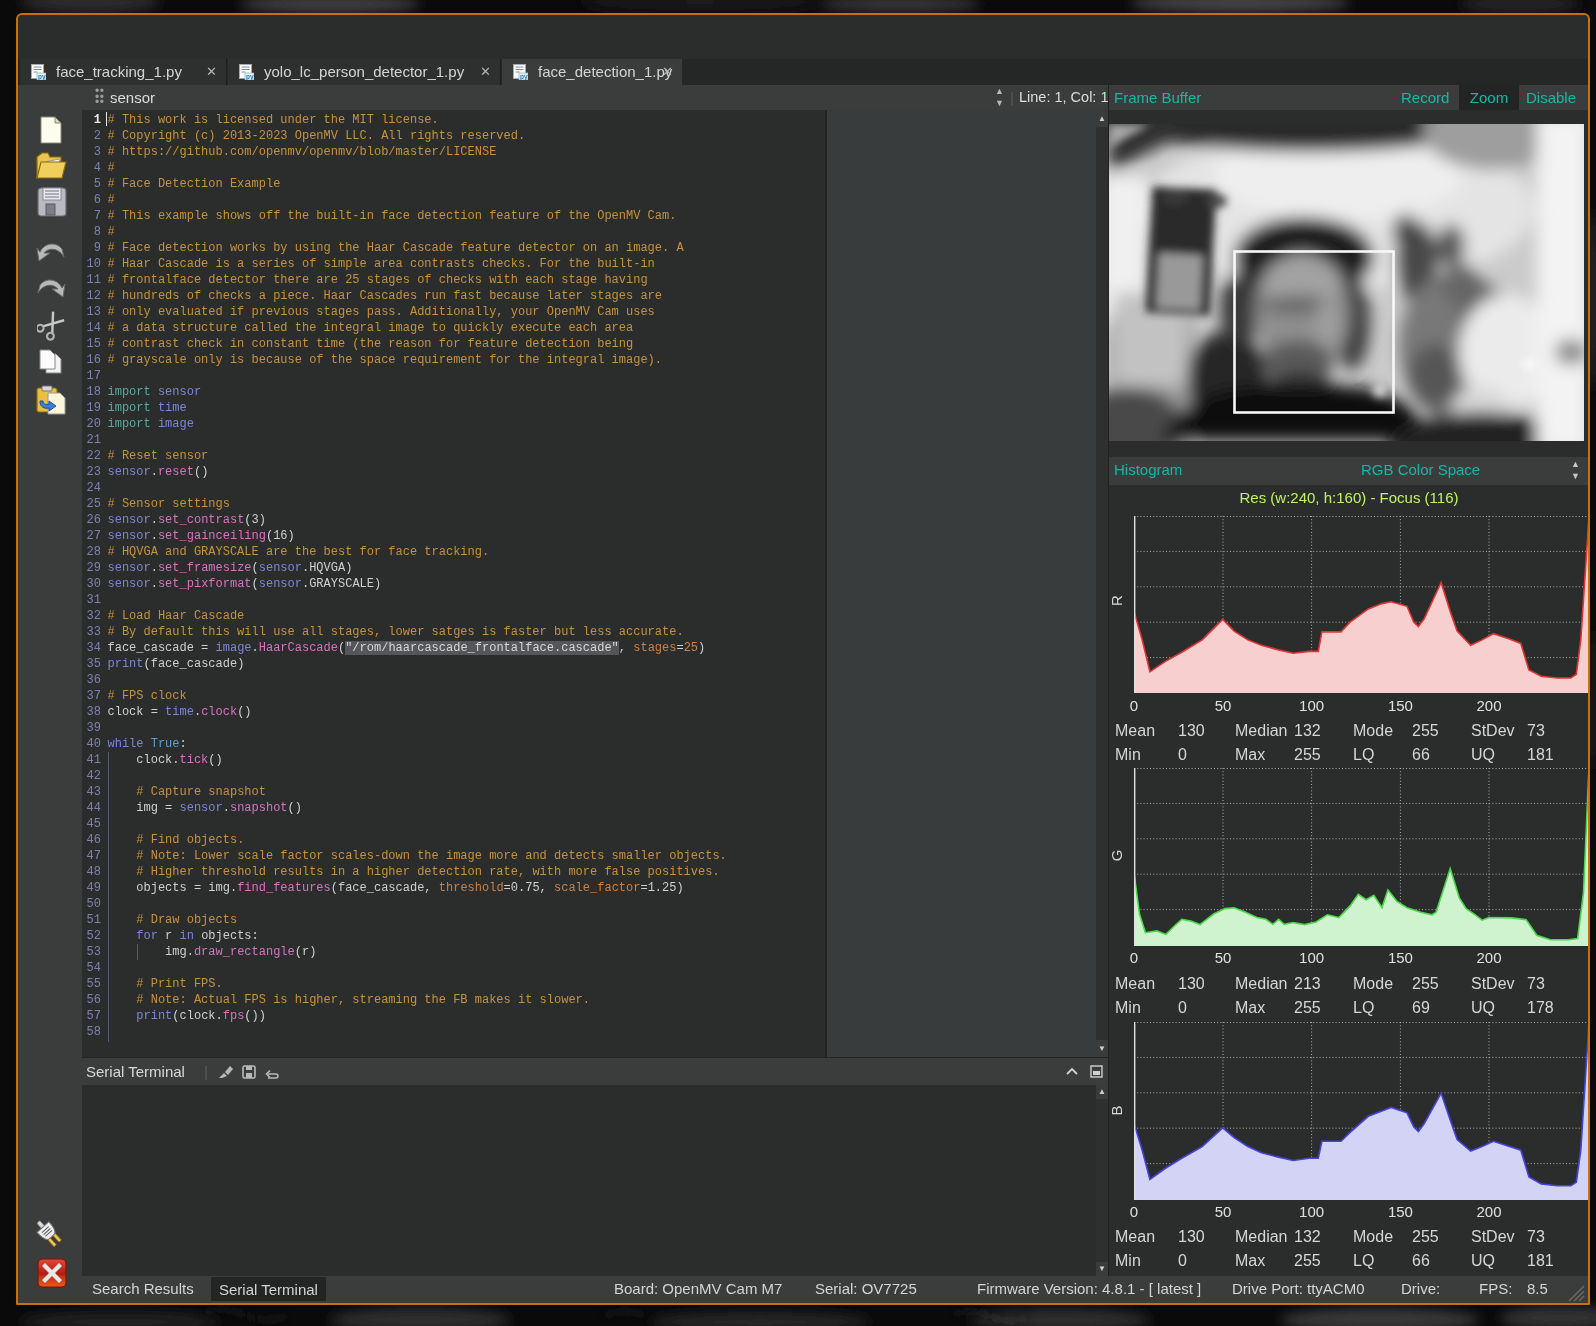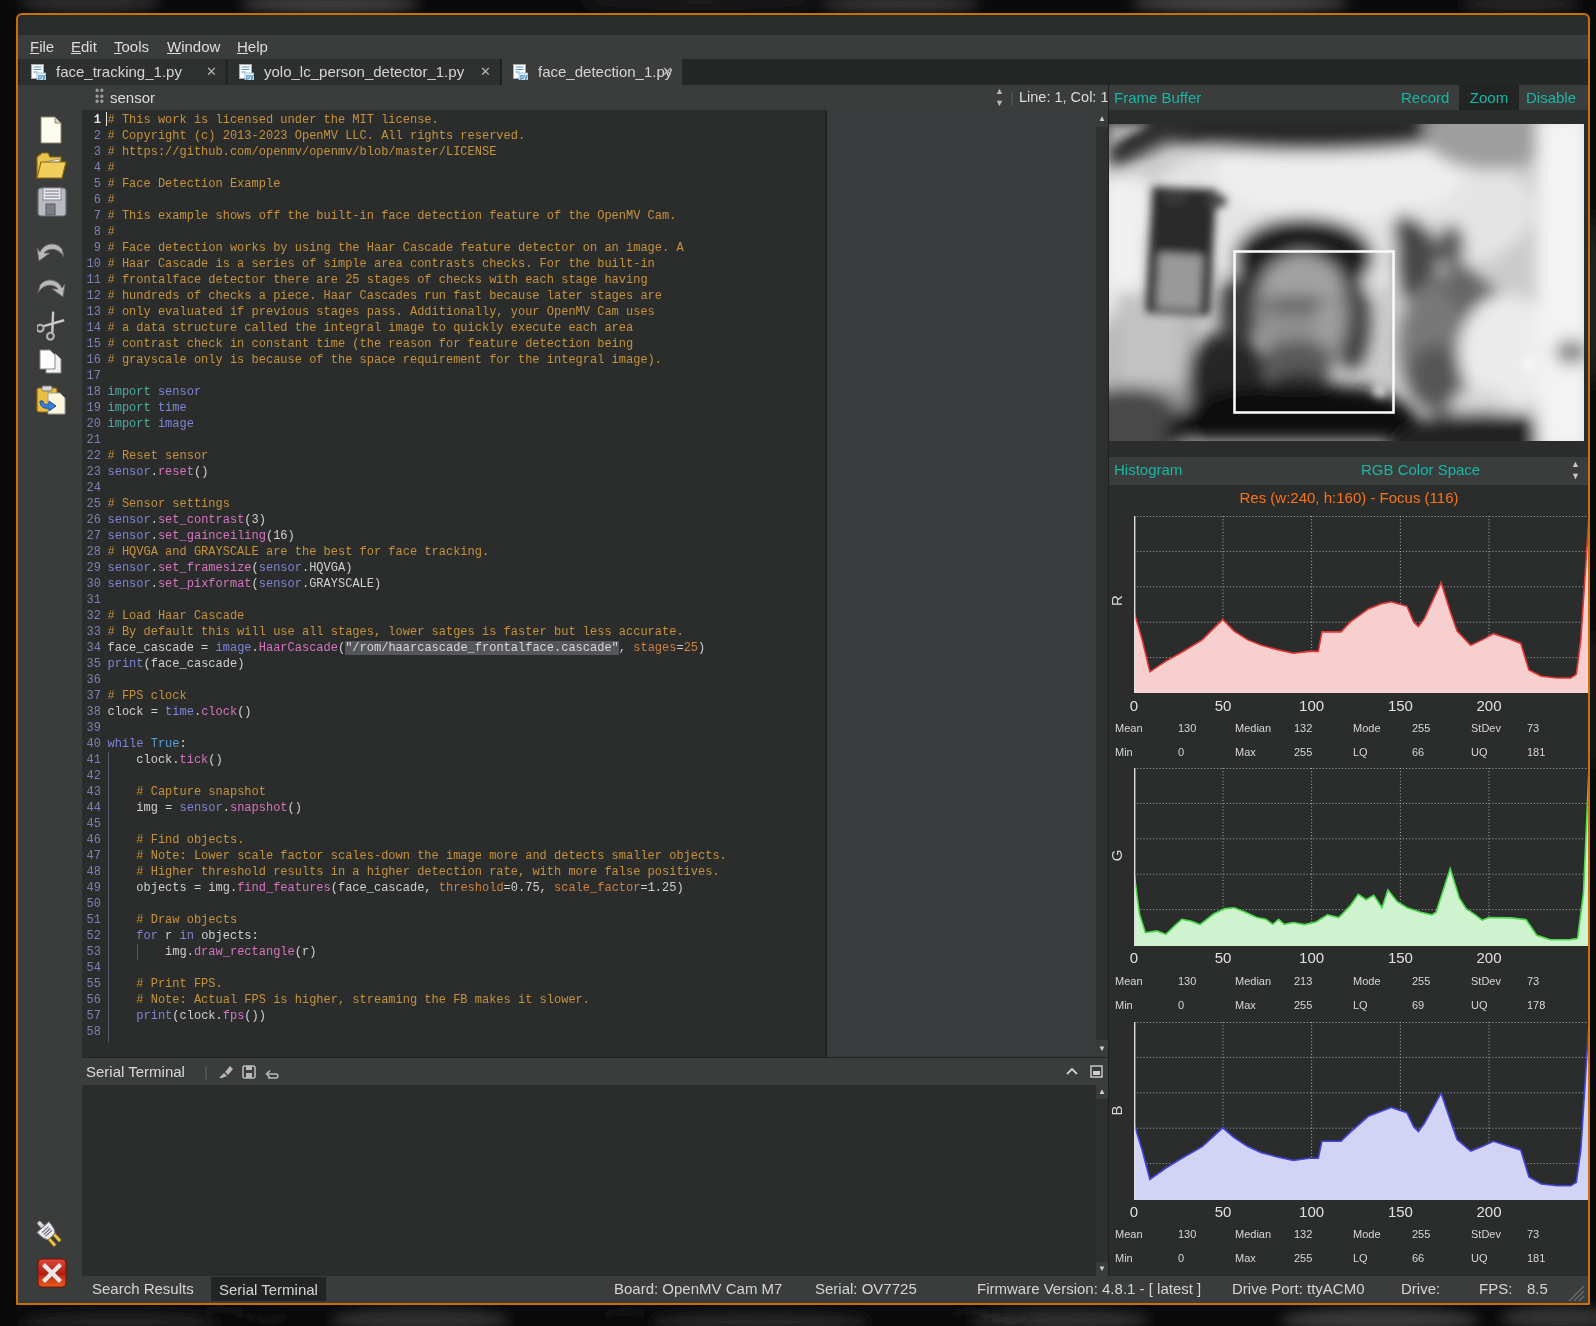--- a/index.html
+++ b/index.html
@@ -25,21 +25,21 @@
 .sterm{left:64px;top:1070px;width:1014px;height:191px;background:#2b2d2d;color:#c6c6c6;font-family:"Liberation Mono",monospace;font-size:12px;line-height:16px;padding:1px 0 0 4px;white-space:pre}
 .tscroll{left:1078px;top:1070px;width:12px;height:191px;background:#2e3030}
 .statusbar{left:64px;top:1261px;width:1506px;height:27px;background:#3b3d3d;color:#d4d4d4;font-size:15px;line-height:26px}
 .rpanel{left:1090px;top:70px;width:480px;height:1191px;background:#2b2d2d;border-left:1px solid #1f2121}
 
 .gut{left:62px;top:97px;width:21px;color:#7d81b2;font-family:"Liberation Mono",monospace;font-size:12px;line-height:16px;text-align:right;white-space:pre}
 .code{left:89.5px;top:97px;color:#cfcfcf;font-family:"Liberation Mono",monospace;font-size:12px;line-height:16px;white-space:pre}
 .c{color:#c6923b}.k{color:#7e85d6}.t{color:#53ab9e}.b{color:#5b9fd6}.f{color:#d873c0}.o{color:#cf8040}.s{background:#54565a;color:#d8d8d8}
 .gd{stroke:#cfcfcf;stroke-width:1;stroke-dasharray:1 2.2;opacity:.8}
 .xl{transform:translateX(-50%);color:#e0e0e0;font-size:15px}
-.st{color:#d6d6d6;font-size:11px}
+.st{color:#d6d6d6;font-size:16px}
 .hdr{color:#14b8a6;font-size:15px;line-height:25px}
 .rot{color:#d6d6d6;font-size:15px;transform:rotate(-90deg)}
 .tx{right:9px;color:#b4b4b4;font-size:13px}
 .pyic{left:10px;top:5px}
 </style>
 </head>
 <body>
 <div id="wall" class="abs">
 <svg width="1596" height="1326" viewBox="0 0 1596 1326">
 <defs>
@@ -67,27 +67,20 @@
 <g fill="none" stroke="#1f1f1f" stroke-width="3" filter="url(#wb)">
 <path d="M200 1315 q20 -12 45 0 q20 10 45 0"></path>
 <path d="M600 1318 q25 -14 50 0"></path>
 <path d="M950 1316 q20 -10 40 0 q20 10 40 0"></path>
 </g>
 </svg>
 </div>
 <div id="win" class="abs">
 
 
-  <div class="abs menubar">
-    <span class="abs" style="left:12px"><u>F</u>ile</span>
-    <span class="abs" style="left:53px"><u>E</u>dit</span>
-    <span class="abs" style="left:96px"><u>T</u>ools</span>
-    <span class="abs" style="left:149px"><u>W</u>indow</span>
-    <span class="abs" style="left:219px"><u>H</u>elp</span>
-  </div>
 
   <div class="abs tabbar"></div>
   <div class="abs tab" style="left:2px;width:207px;border-right:1px solid #1d1f1f">
     <svg class="abs pyic" width="16" height="16" viewBox="0 0 16 16">
         <rect x="1.5" y="0.5" width="12" height="14" fill="#fdfdfd" stroke="#a8a8a8" stroke-width="1"></rect>
         <g stroke="#5a9ad0" stroke-width="1">
           <path d="M3.5 3 H11.5"></path>
           <path d="M3.5 5.5 H11.5"></path>
           <path d="M3.5 8 H7.5"></path>
         </g>
@@ -444,21 +437,21 @@
 <circle cx="420" cy="240" r="6" fill="#fafafa"></circle>
 </g>
 <polygon points="0,0 42,0 0,24" fill="#a8a8a8" filter="url(#b4)"></polygon>
 <rect x="125.5" y="127.5" width="159" height="161" fill="none" stroke="#f8f8f8" stroke-width="2.6"></rect>
 </svg></div>
       <div class="abs" style="left:0;top:372px;width:480px;height:28px;background:#3b3d3d">
         <span class="abs hdr" style="left:5px">Histogram</span>
         <span class="abs hdr" style="left:252px">RGB Color Space</span>
         <span class="abs" style="left:462px;top:1px;color:#c8c8c8;font-size:9px;line-height:12px">▲<br>▼</span>
       </div>
-      <div class="abs" style="left:0;top:404px;width:480px;height:18px;text-align:center;color:#f97316;font-size:15px">Res (w:240, h:160) - Focus (116)</div>
+      <div class="abs" style="left:0;top:404px;width:480px;height:18px;text-align:center;color:#bef264;font-size:15px">Res (w:240, h:160) - Focus (116)</div>
       <span class="abs rot" style="left:2px;top:507px">R</span>
       <svg class="abs" style="left:25px;top:431px" width="455" height="177" viewBox="0 0 455 177">
         <line x1="89" y1="0" x2="89" y2="177" class="gd"></line>
         <line x1="177.6" y1="0" x2="177.6" y2="177" class="gd"></line>
         <line x1="266.4" y1="0" x2="266.4" y2="177" class="gd"></line>
         <line x1="355" y1="0" x2="355" y2="177" class="gd"></line>
         <line x1="0" y1="0.5" x2="455" y2="0.5" class="gd"></line>
         <line x1="0" y1="35.4" x2="455" y2="35.4" class="gd"></line>
         <line x1="0" y1="70.8" x2="455" y2="70.8" class="gd"></line>
         <line x1="0" y1="106.2" x2="455" y2="106.2" class="gd"></line>

